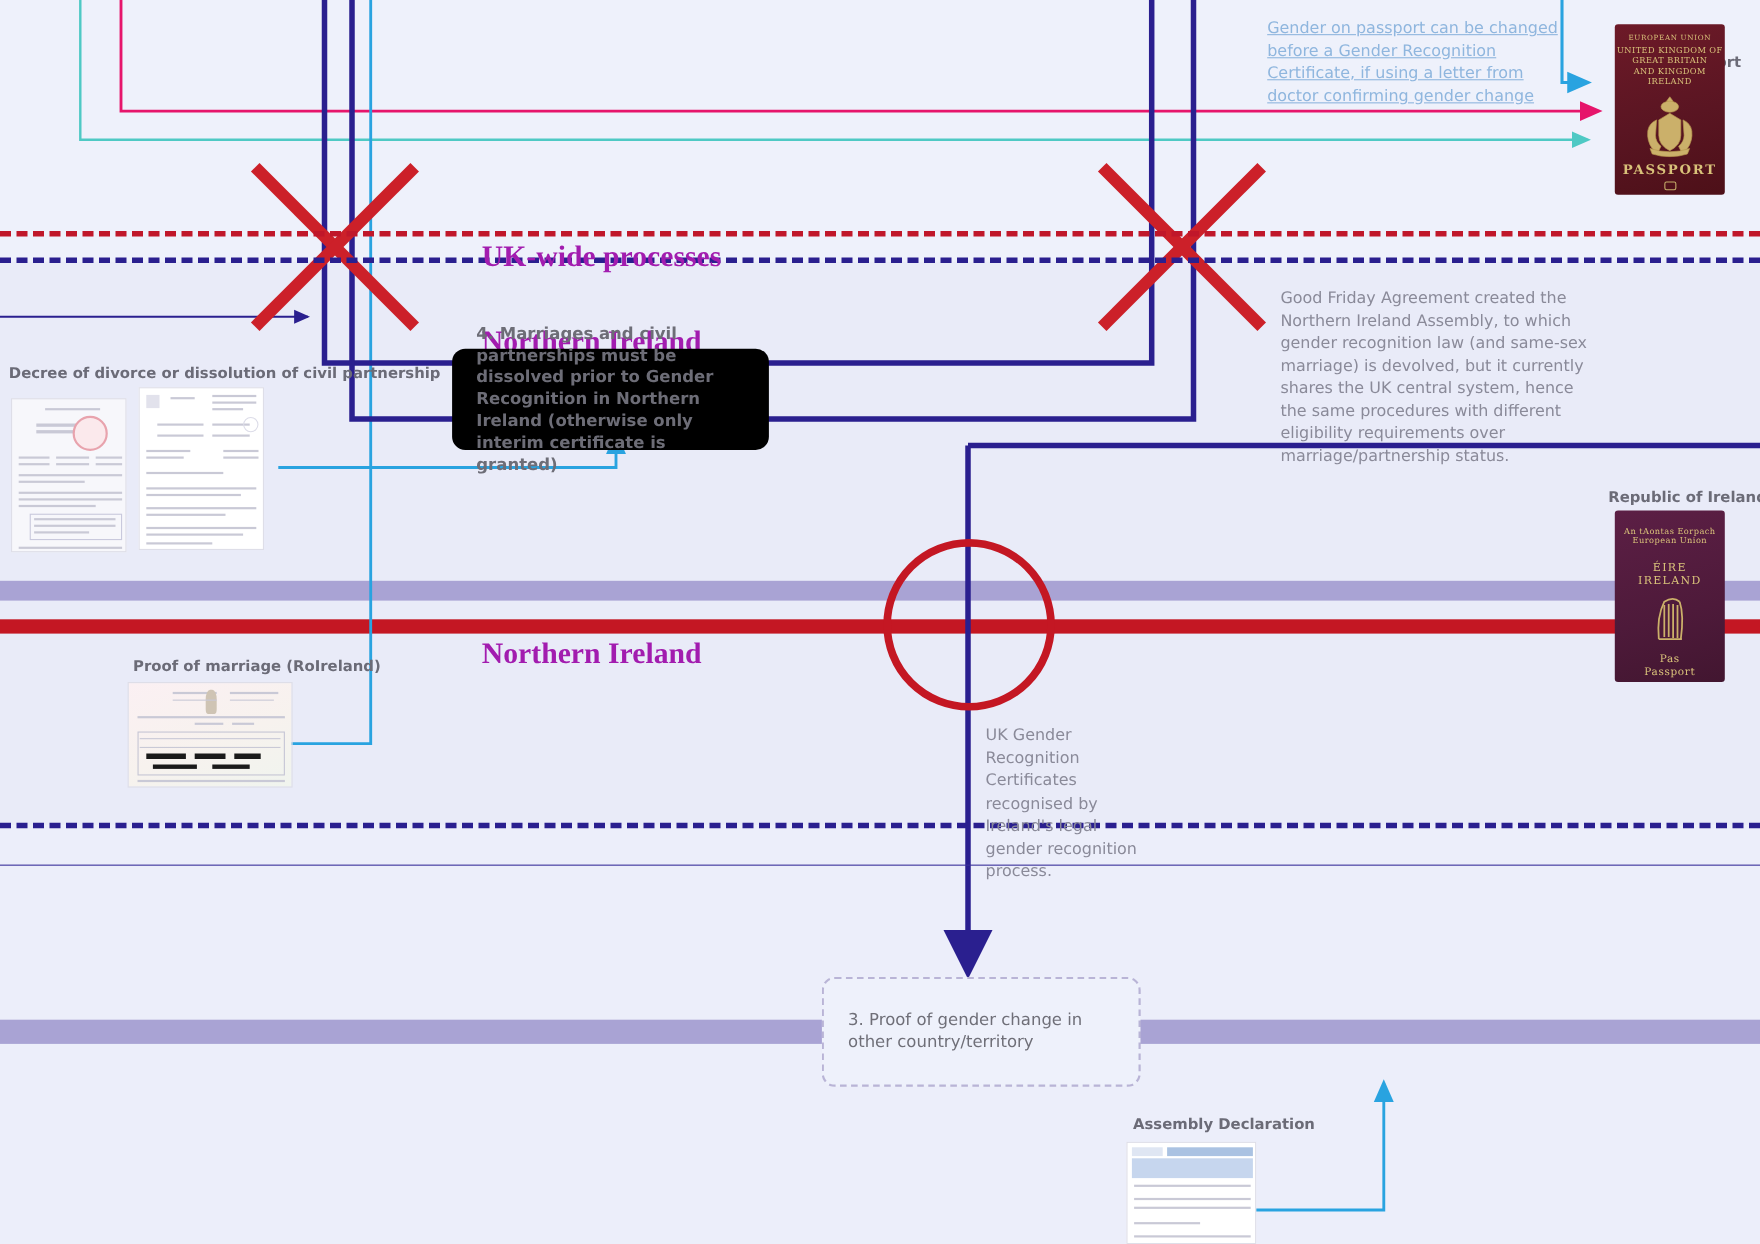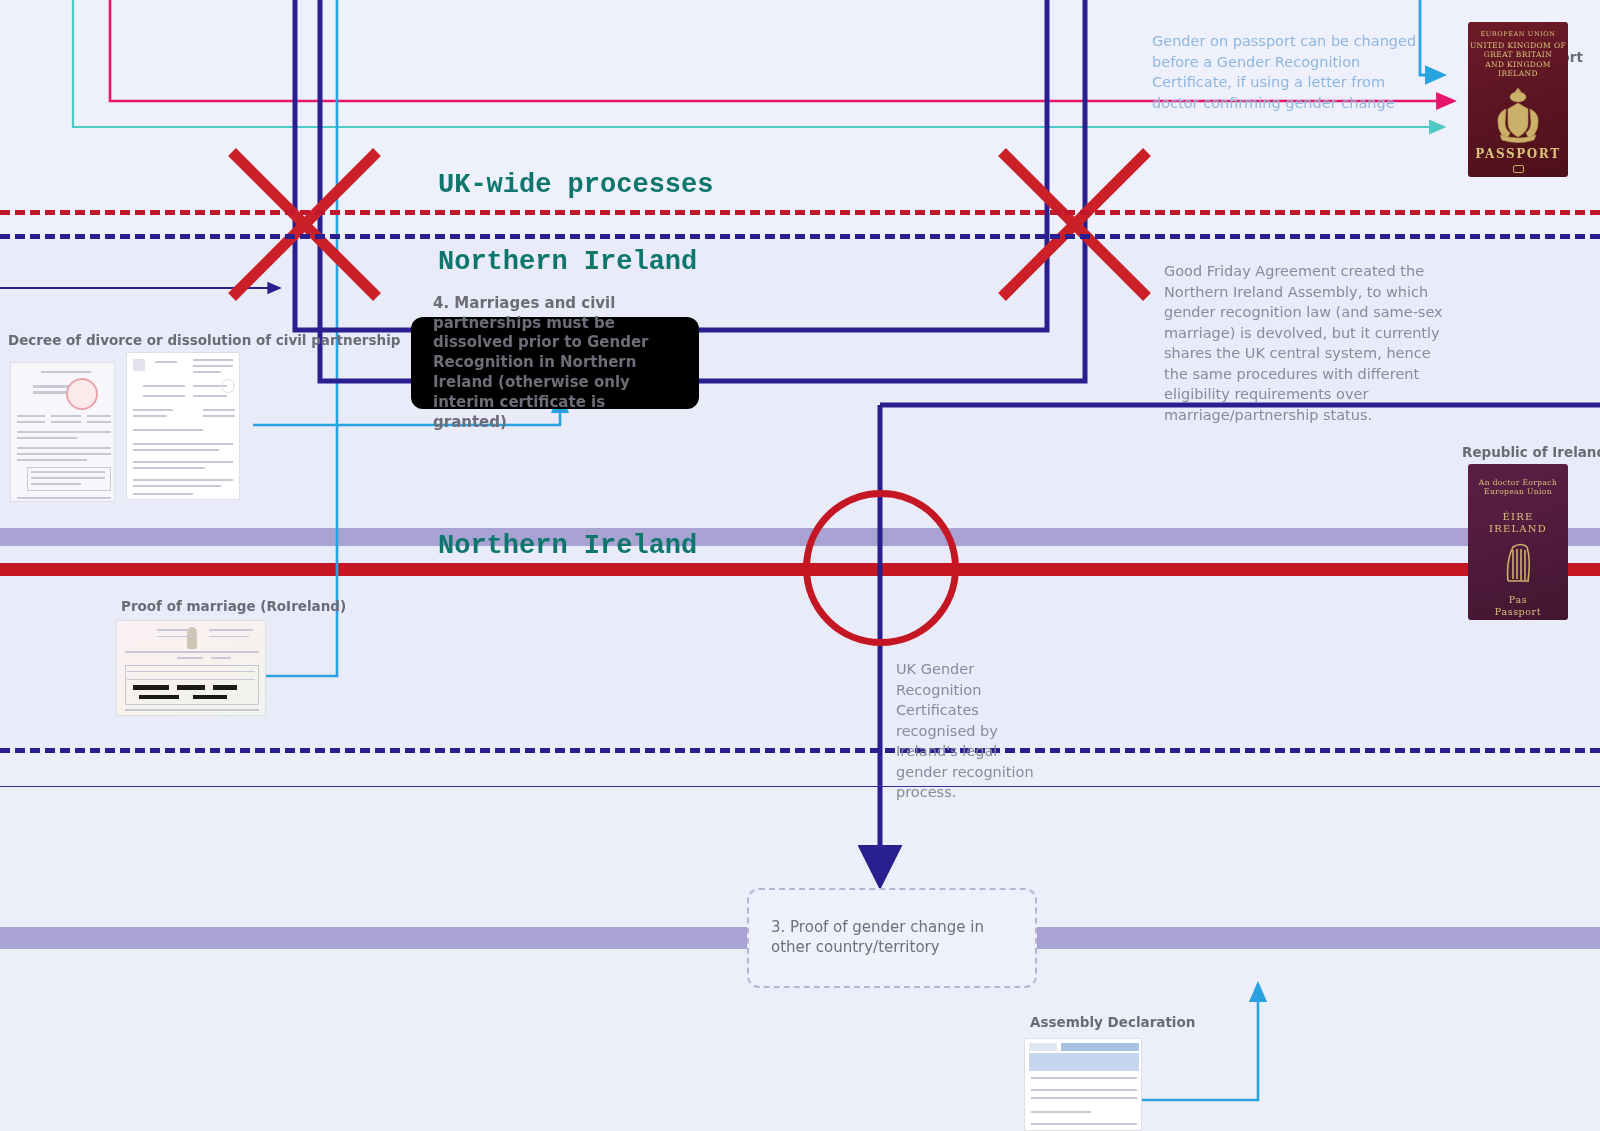--- a/index.html
+++ b/index.html
@@ -29,24 +29,25 @@
   .thin-navy { top: 786px; height: 0; border-top: 1.5px solid #3a2f9a; }
 
   .band-purple { position: absolute; left: 0; width: 1600px; background: #a9a3d4; }
   .band-purple.b1 { top: 528px; height: 18px; }
   .band-purple.b2 { top: 927px; height: 22px; }
   .band-red { position: absolute; left: 0; width: 1600px; top: 563px; height: 13px; background: #c41723; }
 
   
   .zone-label {
     position: absolute;
-    color: #0f766e;
+    color: #a21caf;
     font-weight: bold;
-    font-family: Liberation Mono, monospace;
+    font-family: Liberation Serif, serif;
     white-space: nowrap;
+    margin-top: 48px;
   }
   .lbl-ukwide { left: 438px; top: 170px; font-size: 27px; }
   .lbl-ni1    { left: 438px; top: 247px; font-size: 27px; }
   .lbl-ni2    { left: 438px; top: 531px; font-size: 27px; }
   .lbl-roi    { left: 438px; top: 576px; font-size: 27px; }
 
   
   svg.routes {
     position: absolute; left: 0; top: 0;
     width: 1600px; height: 1131px;
@@ -191,21 +192,21 @@
   <div class="hline dash-navy"></div>
   <div class="hline dash-navy-2"></div>
   <div class="hline thin-navy"></div>
 
   <div class="red-circle" style="left:803px; top:490px; width:156px; height:156px;"></div>
 
   <div class="zone-label lbl-ukwide">UK-wide processes</div>
   <div class="zone-label lbl-ni1">Northern Ireland</div>
   <div class="zone-label lbl-ni2">Northern Ireland</div>
 
-  <div class="anno anno-blue" style="left:1152px; top:31px; width:268px;">Gender on passport can be changed before a Gender Recognition Certificate, if using a letter from doctor confirming gender change</div>
+  <div class="anno anno-blue" style="left:1152px; top:16px; width:268px;text-decoration:underline;">Gender on passport can be changed before a Gender Recognition Certificate, if using a letter from doctor confirming gender change</div>
 
   <div class="anno anno-gray" style="left:1164px; top:261px; width:282px;">Good Friday Agreement created the Northern Ireland Assembly, to which gender recognition law (and same-sex marriage) is devolved, but it currently shares the UK central system, hence the same procedures with different eligibility requirements over marriage/partnership status.</div>
 
   <div class="anno anno-gray" style="left:896px; top:659px; width:146px;">UK Gender Recognition Certificates recognised by Ireland's legal gender recognition process.</div>
 
   <div class="pbox pbox-filled bold" style="left:411px; top:317px; width:288px; height:92px;">4. Marriages and civil partnerships must be dissolved prior to Gender Recognition in Northern Ireland (otherwise only interim certificate is granted)</div>
 
   <div class="pbox pbox-dashed" style="left:747px; top:888px; width:290px; height:100px;">3. Proof of gender change in other country/territory</div>
 
 
@@ -308,21 +309,21 @@
         <path d="M10 50 q18 6 36 0 l-2 5 q-16 5 -32 0 z"></path>
       </g>
     </svg>
     <div class="pp-word">PASSPORT</div>
     <div class="pp-chip"></div>
   </div>
 
   <div class="doc-caption" style="left:1462px; top:444px;">Republic of Ireland Passport</div>
   <div class="passport pp-ie" style="left:1468px; top:464px; width:100px; height:156px;">
     <div class="pp-t2" style="margin-top:14px;">
-      <span>An doctor Eorpach</span><br>
+      <span>An tAontas Eorpach</span><br>
       <span>European Union</span>
     </div>
     <div class="pp-big" style="margin-top:14px;">
       <span>ÉIRE</span><br>
       <span>IRELAND</span>
     </div>
     <svg class="crest" width="34" height="44" viewBox="0 0 34 44" style="margin-top:6px;">
       <g fill="none" stroke="#cbb06a" stroke-width="1.6">
         <path d="M7 40 Q5 20 12 6 Q20 1 26 6"></path>
         <path d="M26 6 Q30 18 27 40"></path>

